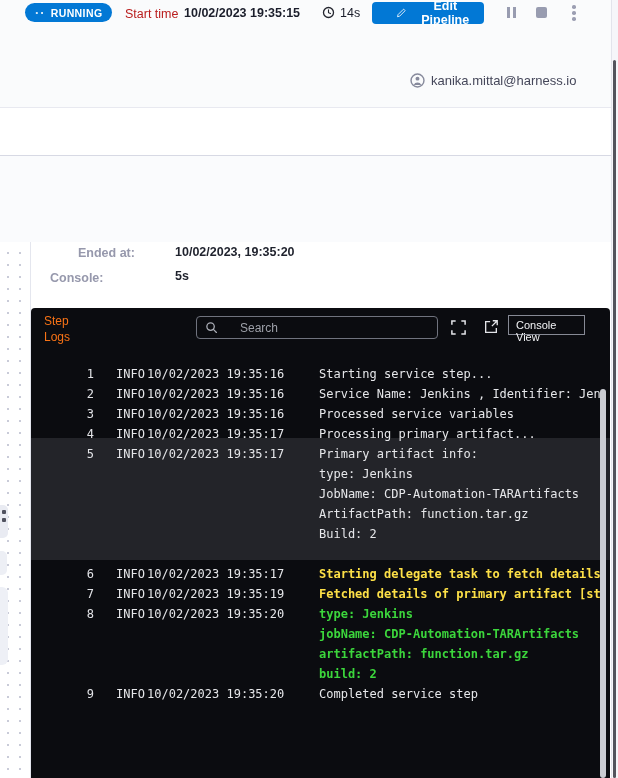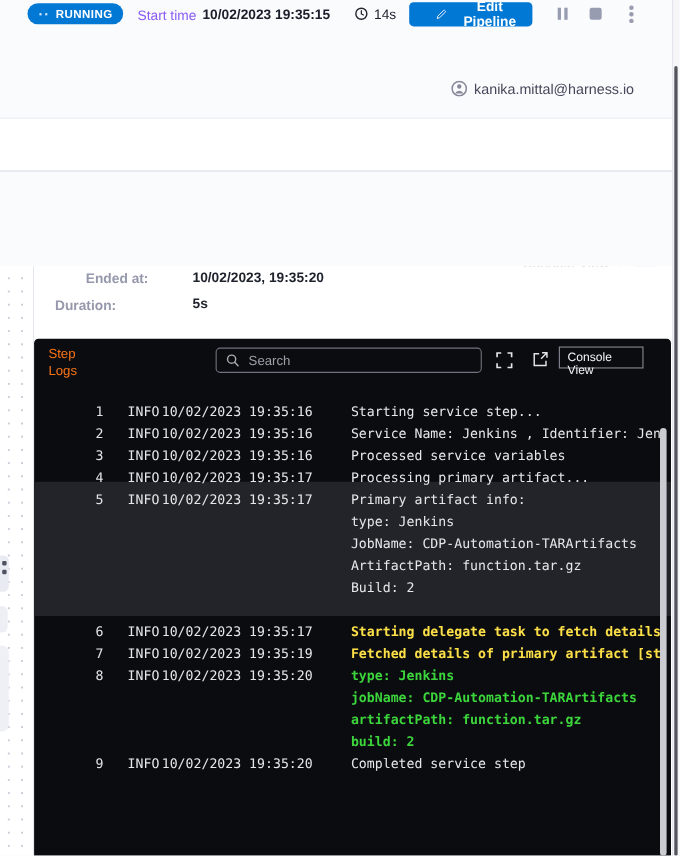--- a/index.html
+++ b/index.html
@@ -5,21 +5,21 @@
   html,body{margin:0;padding:0;background:#ffffff;}
   #app{position:relative;width:618px;height:778px;overflow:hidden;
        font-family:"Liberation Sans","DejaVu Sans",sans-serif;background:#fff;}
   .abs{position:absolute;}
 
   
   #topzone{left:0;top:0;width:611px;height:108px;background:#fafbfc;}
   #badge{left:25px;top:3px;height:19px;padding:0 10px;background:#0278d5;border-radius:10px;
          display:flex;align-items:center;gap:5px;color:#fff;font-size:10.5px;font-weight:bold;letter-spacing:.4px;}
   #badge .bdots{font-size:13px;line-height:8px;letter-spacing:1px;opacity:.85;}
-  .lbl{color:#8b5cf6;font-size:12.5px;}
+  .lbl{color:#b91c1c;font-size:12.5px;}
   .val{color:#1b1e2b;font-size:12.5px;font-weight:bold;}
   #editbtn{left:372px;top:2px;width:112px;height:22px;background:#0278d5;border-radius:4px;border:none;
            display:flex;align-items:center;justify-content:center;gap:6px;color:#fff;font-size:12.5px;font-weight:bold;cursor:pointer;padding-left:24px;}
   .winicon{background:#989cb0;}
   #pause1{left:507px;top:7px;width:3px;height:11px;}
   #pause2{left:513px;top:7px;width:3px;height:11px;}
   #stopicon{left:536px;top:7px;width:11px;height:11px;border-radius:2px;}
   .kdot{left:572px;width:3.5px;height:3.5px;border-radius:50%;background:#9b9eb2;}
 
   
@@ -42,21 +42,21 @@
   #shapeC{left:0;top:345px;width:8px;height:78px;border-radius:0 6px 6px 0;background:#eef0f6;}
   .mark{left:2px;width:4px;height:4px;border-radius:1px;background:#50525f;}
   #details{left:31px;top:242px;width:580px;height:66px;background:#fff;}
   .dlabel{color:#9698ac;font-size:12.5px;font-weight:bold;}
   .dval{color:#1f222d;font-size:12.5px;font-weight:bold;}
 
   
   #logpanel{left:31px;top:308px;width:579px;height:470px;background:#0b0c10;border-radius:4px 4px 0 0;}
   #logtitle{left:13px;top:5px;width:44px;color:#f97316;font-size:12px;line-height:16px;}
   #searchbox{left:165px;top:8px;width:242px;height:23px;border:1px solid #70737e;border-radius:4px;
-             display:flex;align-items:center;gap:6px;padding:0 8px;box-sizing:border-box;}
+             display:flex;align-items:center;gap:20px;padding:0 8px;box-sizing:border-box;}
   #searchbox input{flex:1;background:transparent;border:none;outline:none;color:#d7d9de;font-size:12px;}
   #searchbox input::placeholder{color:#9da0a8;}
   .hicon{cursor:pointer;}
   #cvbtn{left:477px;top:7px;width:77px;height:20px;border:1px solid #878a95;color:#f2f3f5;
          font-size:11px;line-height:12px;padding:3px 7px;box-sizing:border-box;overflow:visible;cursor:pointer;background:transparent;}
   #hlblock{left:0;top:130px;width:579px;height:122px;background:#232429;}
   .logline{position:absolute;left:0;width:100%;height:20px;font-family:"DejaVu Sans Mono",monospace;font-size:12px;color:#e6e7ea;}
   .logline span{position:absolute;top:3px;white-space:pre;}
   .ln{left:13px;width:50px;text-align:right;color:#e2e3e7;}
   .lv{left:73px;margin-left:12px;}
@@ -125,21 +125,21 @@
       <div class="abs mark" style="top:5px;"></div>
       <div class="abs mark" style="top:13px;"></div>
     </div>
     <div id="shapeB" class="abs"></div>
     <div id="shapeC" class="abs"></div>
   </div>
 
   <div id="details" class="abs">
     <span class="abs dlabel" style="left:19px;top:4px;margin-left:28px;">Ended at:</span>
     <span class="abs dval" style="left:144px;top:3px;">10/02/2023, 19:35:20</span>
-    <span class="abs dlabel" style="left:19px;top:29px;">Duration:</span>
+    <span class="abs dlabel" style="left:19px;top:29px;">Console:</span>
     <span class="abs dval" style="left:144px;top:27px;">5s</span>
   </div>
 
   <div id="logpanel" class="abs">
     <div id="logtitle" class="abs">Step Logs</div>
 
     <div id="searchbox" class="abs">
       <svg width="13" height="13" viewBox="0 0 14 14">
         <circle cx="6" cy="6" r="4" fill="none" stroke="#a9acb4" stroke-width="1.4"></circle>
         <path d="M9 9l3.3 3.3" stroke="#a9acb4" stroke-width="1.4" stroke-linecap="round"></path>

